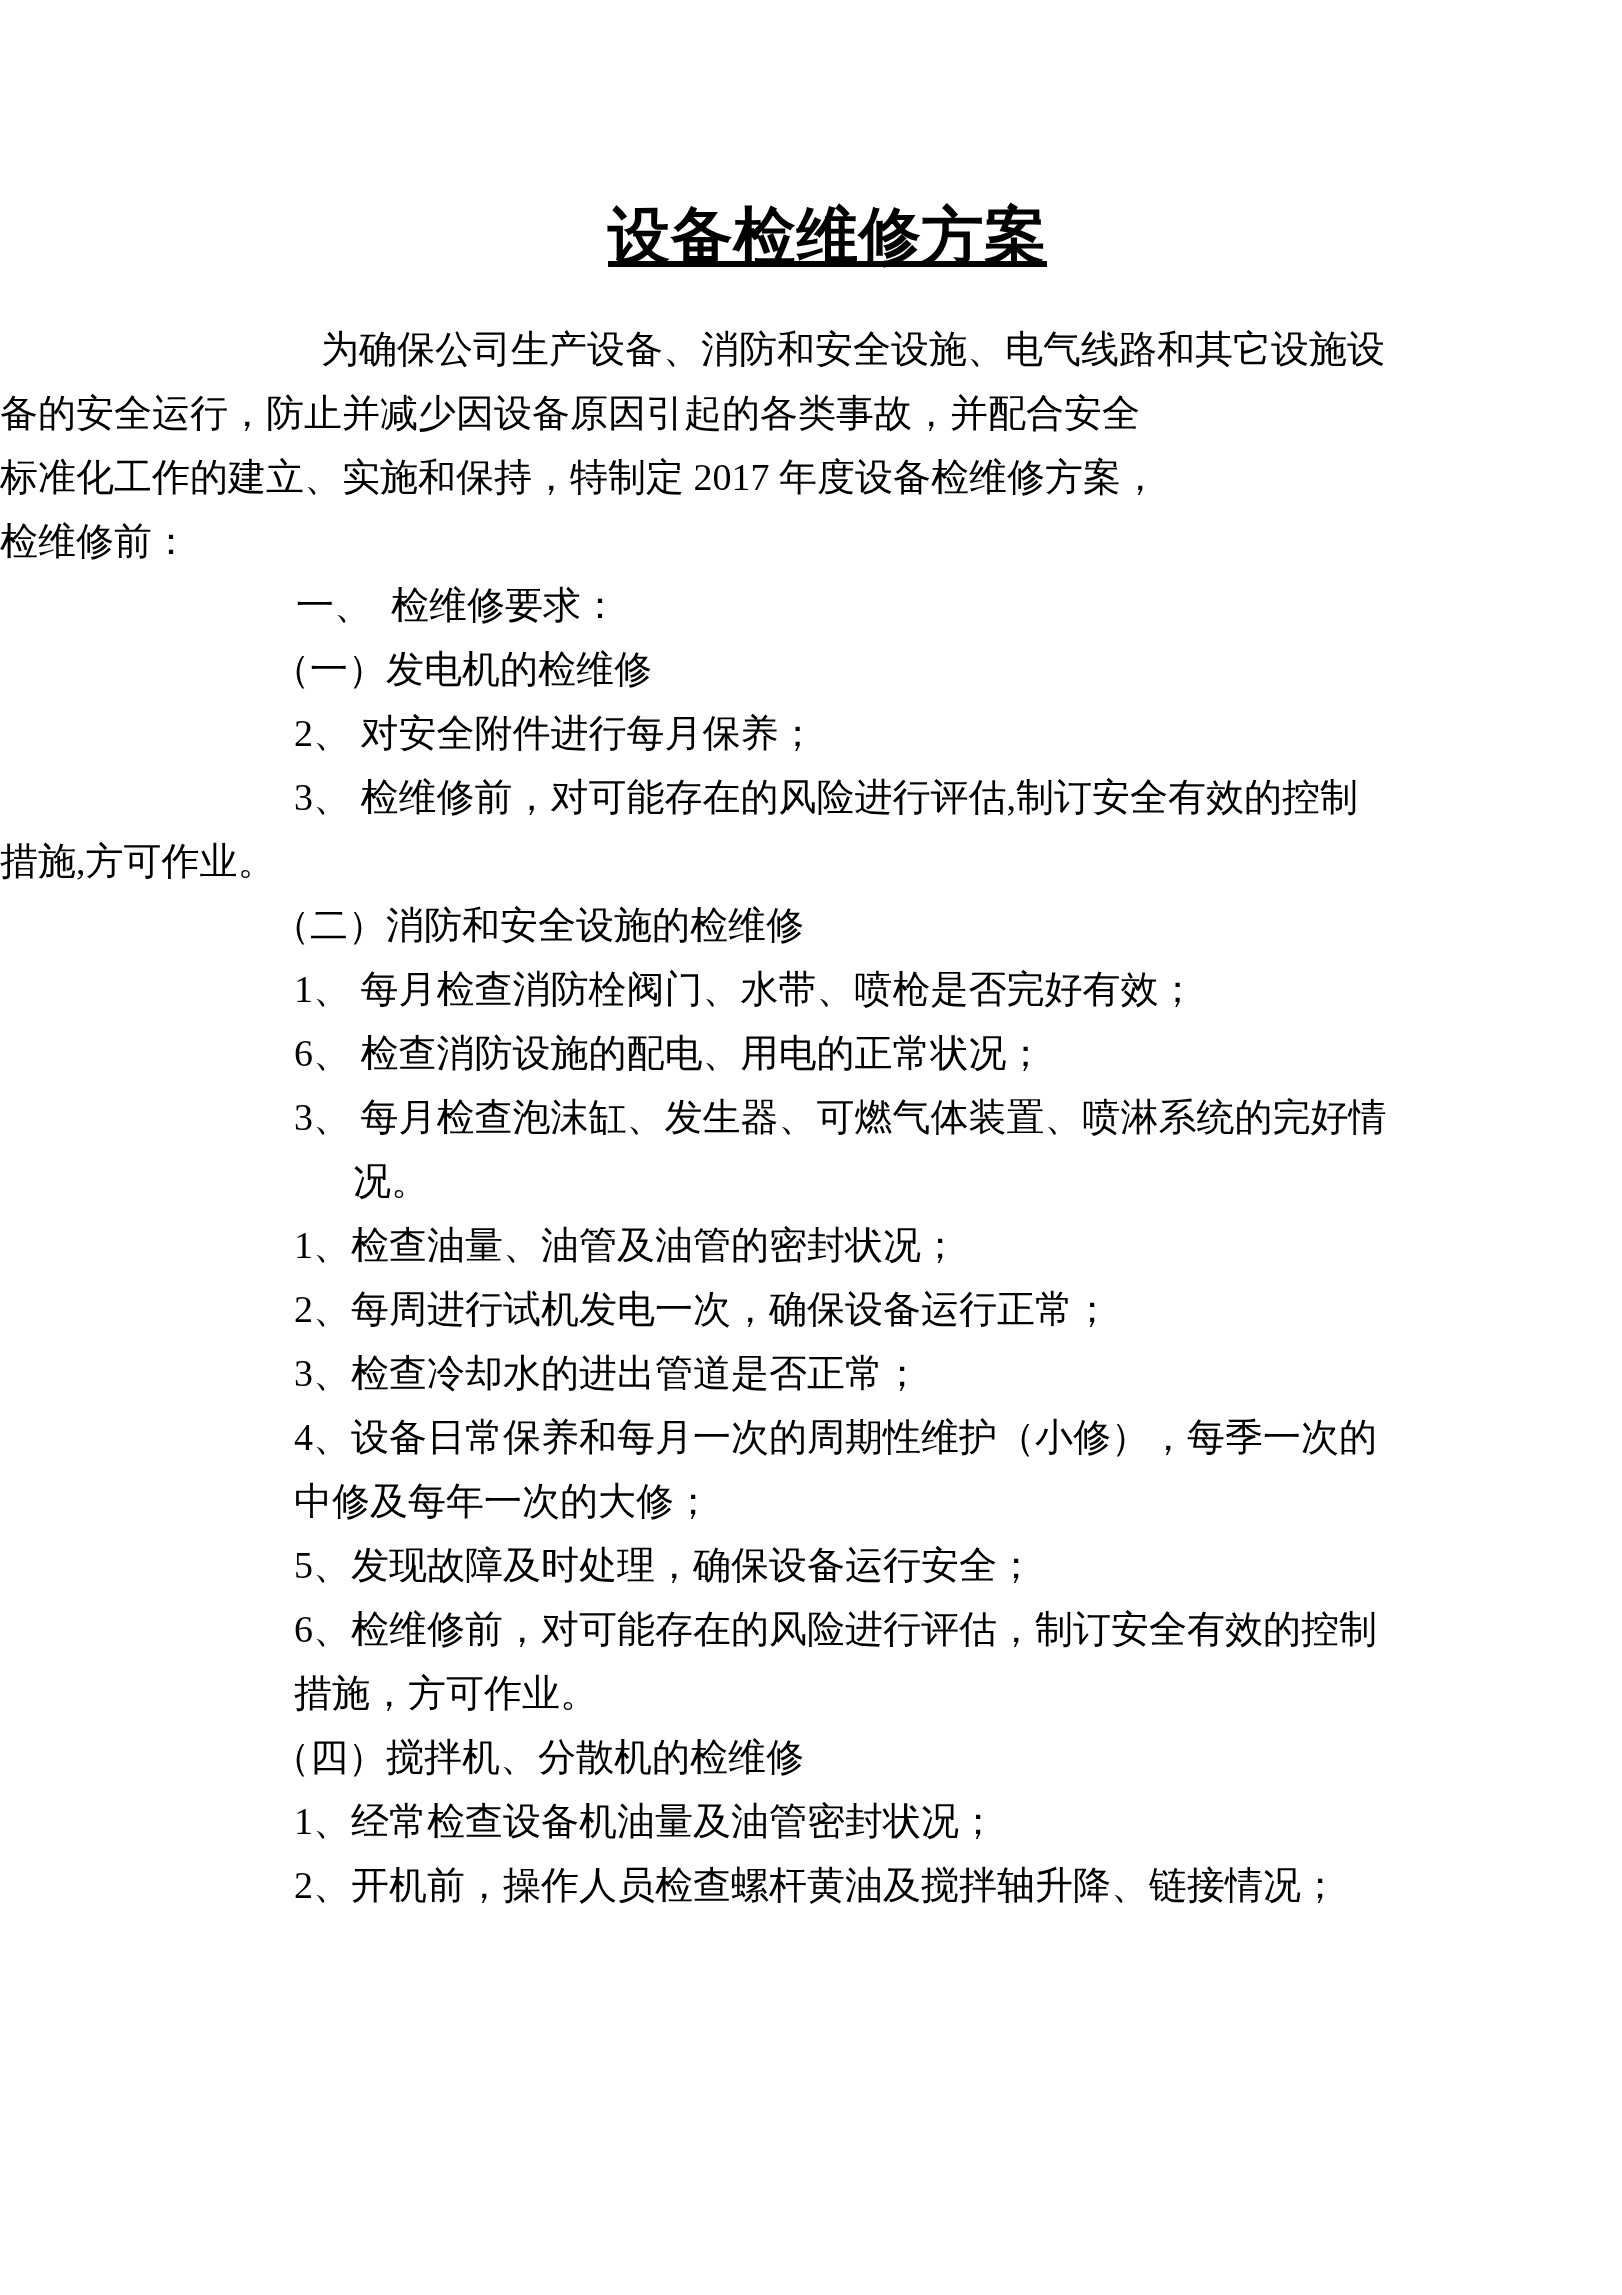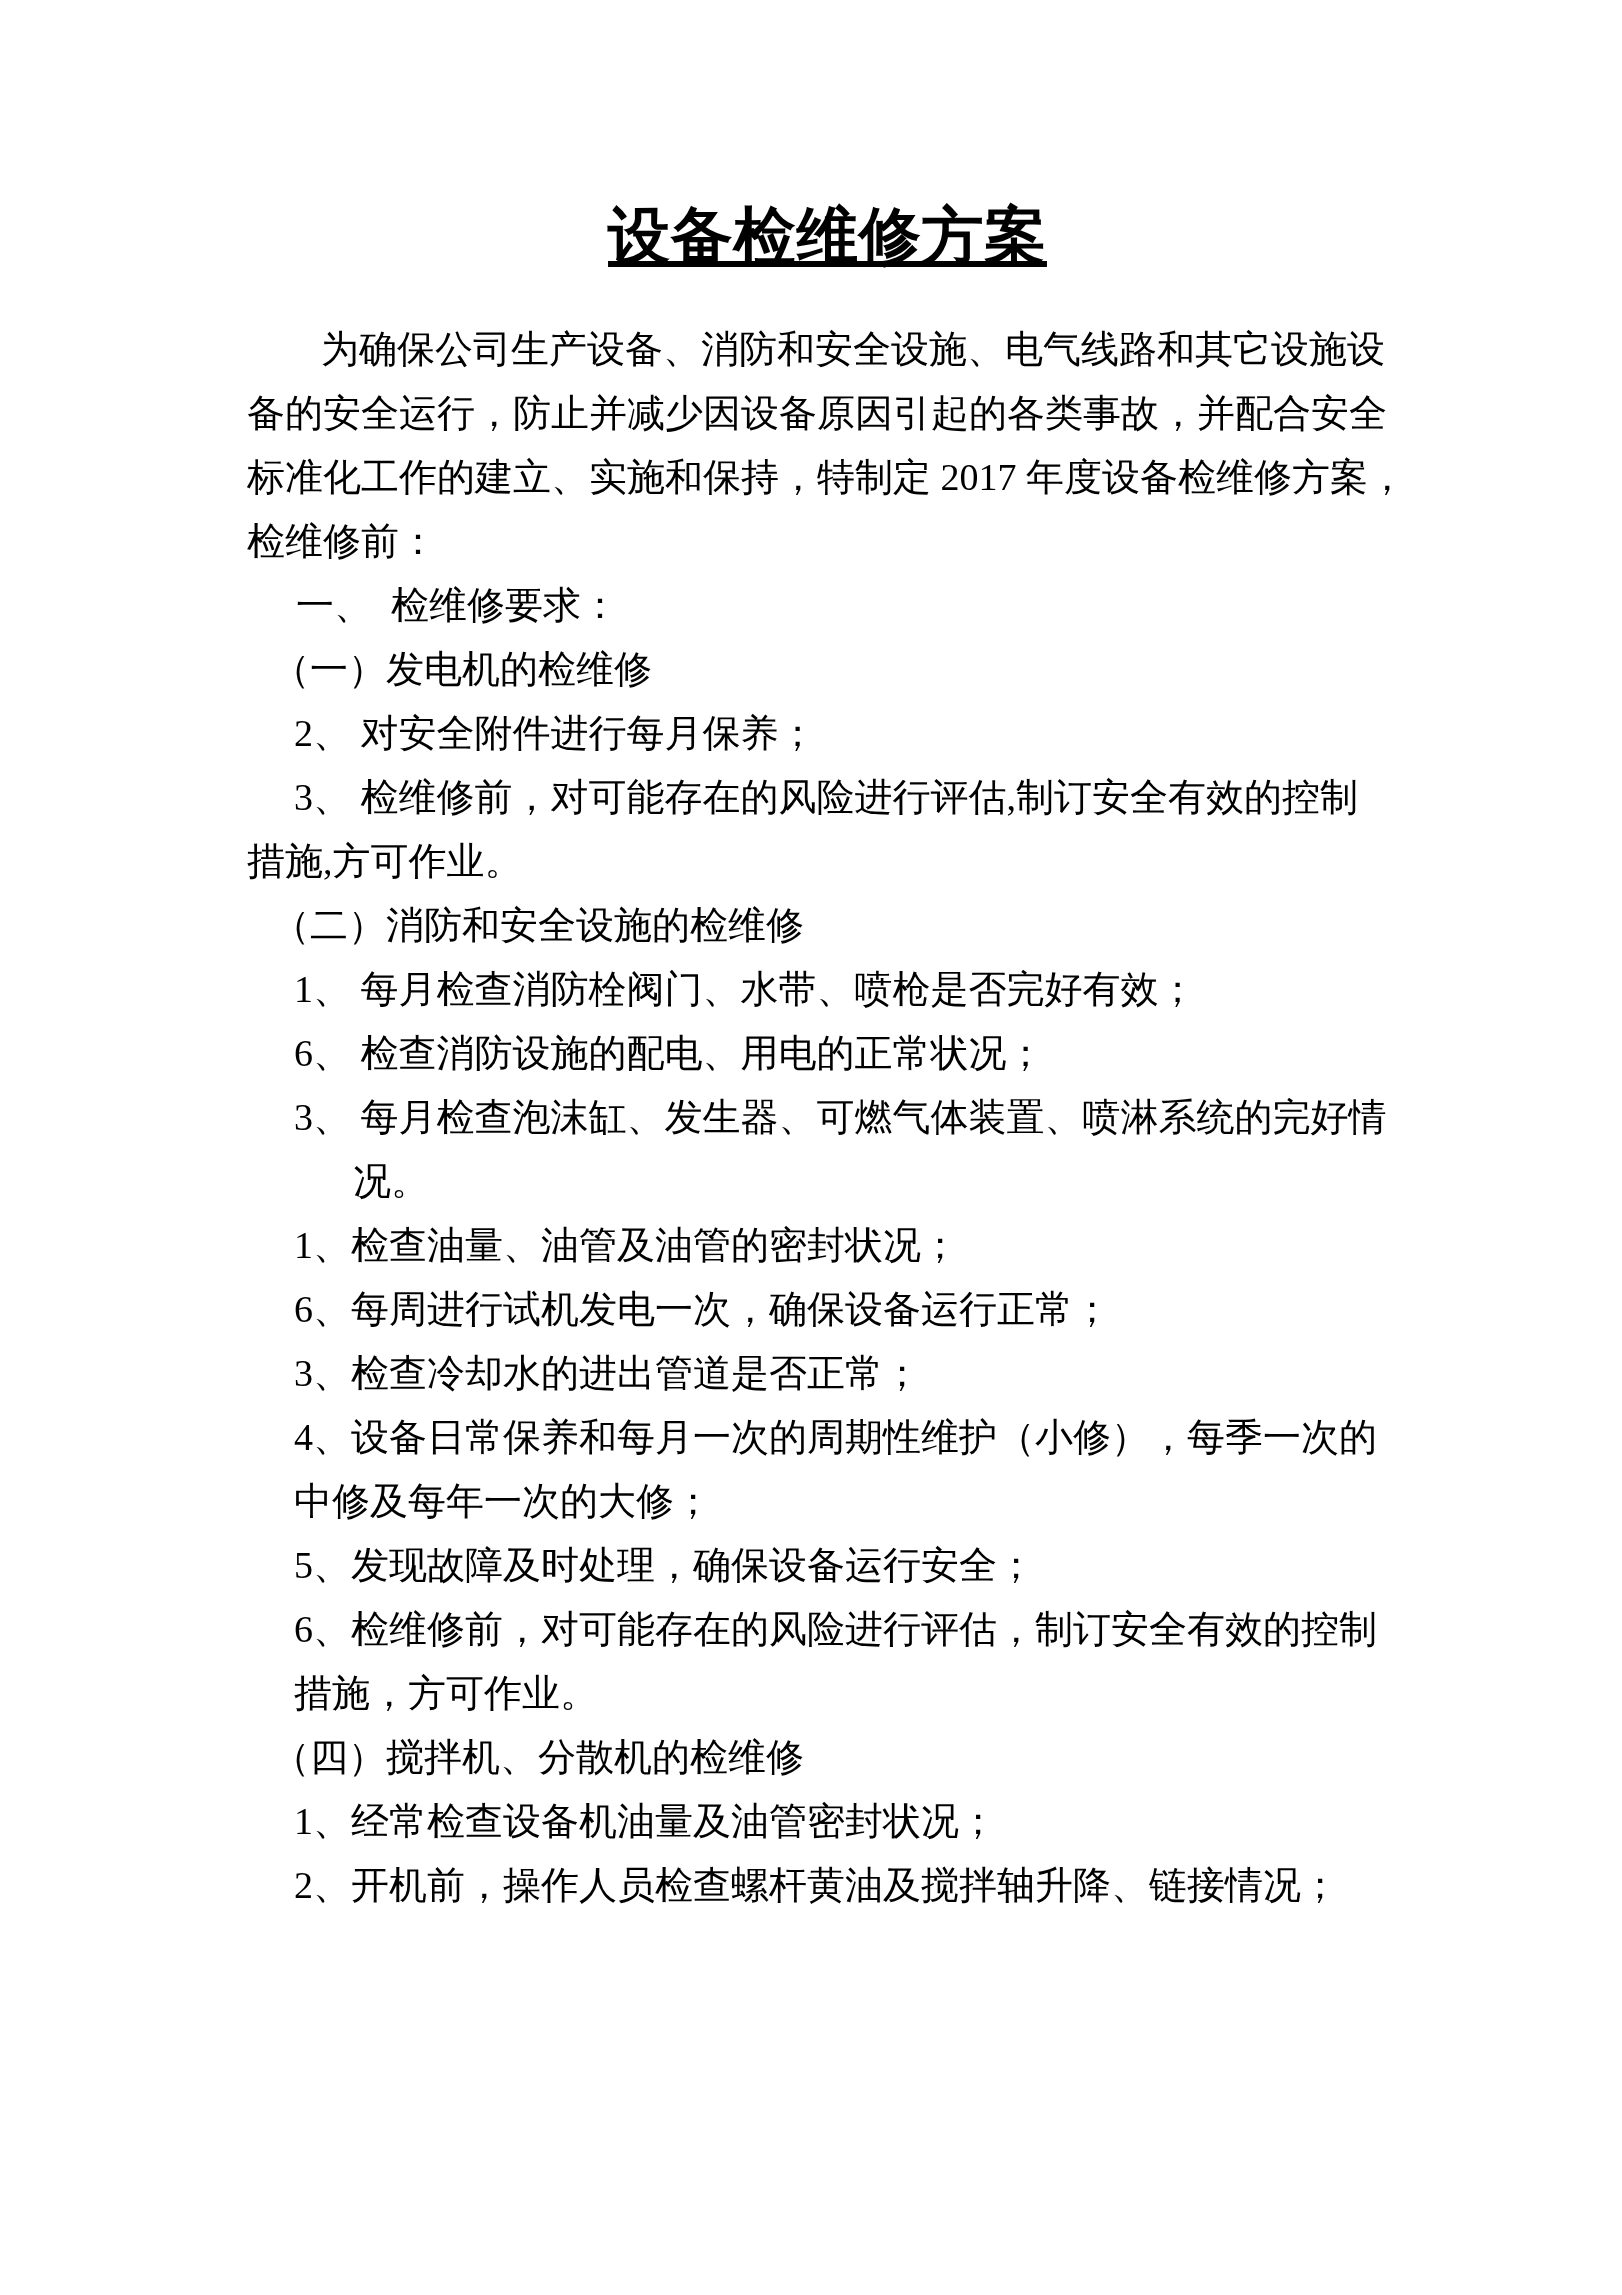--- a/index.html
+++ b/index.html
@@ -35,21 +35,21 @@
     left: 0;
     width: 1623px;
   }
   .line {
     height: 64px;
     line-height: 64px;
     font-size: 38px;
     white-space: pre;
   }
   
-  .ind-body  { padding-left: 247px; }  
+  .ind-body  { }  
   .ind-first { padding-left: 321px; }  
   .ind-h1    { padding-left: 296px; }  
   .ind-h2    { padding-left: 272px; }  
   .ind-num   { padding-left: 294px; }  
   .ind-cont2 { padding-left: 353px; }  
 </style>
 </head>
 <body>
 
 <div class="page">
@@ -69,21 +69,21 @@
     <div class="line ind-num">3、 检维修前，对可能存在的风险进行评估,制订安全有效的控制</div>
     <div class="line ind-body">措施,方可作业。</div>
 
     <div class="line ind-h2">（二）消防和安全设施的检维修</div>
     <div class="line ind-num">1、 每月检查消防栓阀门、水带、喷枪是否完好有效；</div>
     <div class="line ind-num">6、 检查消防设施的配电、用电的正常状况；</div>
     <div class="line ind-num">3、 每月检查泡沫缸、发生器、可燃气体装置、喷淋系统的完好情</div>
     <div class="line ind-cont2">况。</div>
 
     <div class="line ind-num">1、检查油量、油管及油管的密封状况；</div>
-    <div class="line ind-num">6、每周进行试机发电一次，确保设备运行正常；</div>
+    <div class="line ind-num">2、每周进行试机发电一次，确保设备运行正常；</div>
     <div class="line ind-num">3、检查冷却水的进出管道是否正常；</div>
     <div class="line ind-num">4、设备日常保养和每月一次的周期性维护（小修），每季一次的</div>
     <div class="line ind-num">中修及每年一次的大修；</div>
     <div class="line ind-num">5、发现故障及时处理，确保设备运行安全；</div>
     <div class="line ind-num">6、检维修前，对可能存在的风险进行评估，制订安全有效的控制</div>
     <div class="line ind-num">措施，方可作业。</div>
 
     <div class="line ind-h2">（四）搅拌机、分散机的检维修</div>
     <div class="line ind-num">1、经常检查设备机油量及油管密封状况；</div>
     <div class="line ind-num">2、开机前，操作人员检查螺杆黄油及搅拌轴升降、链接情况；</div>

